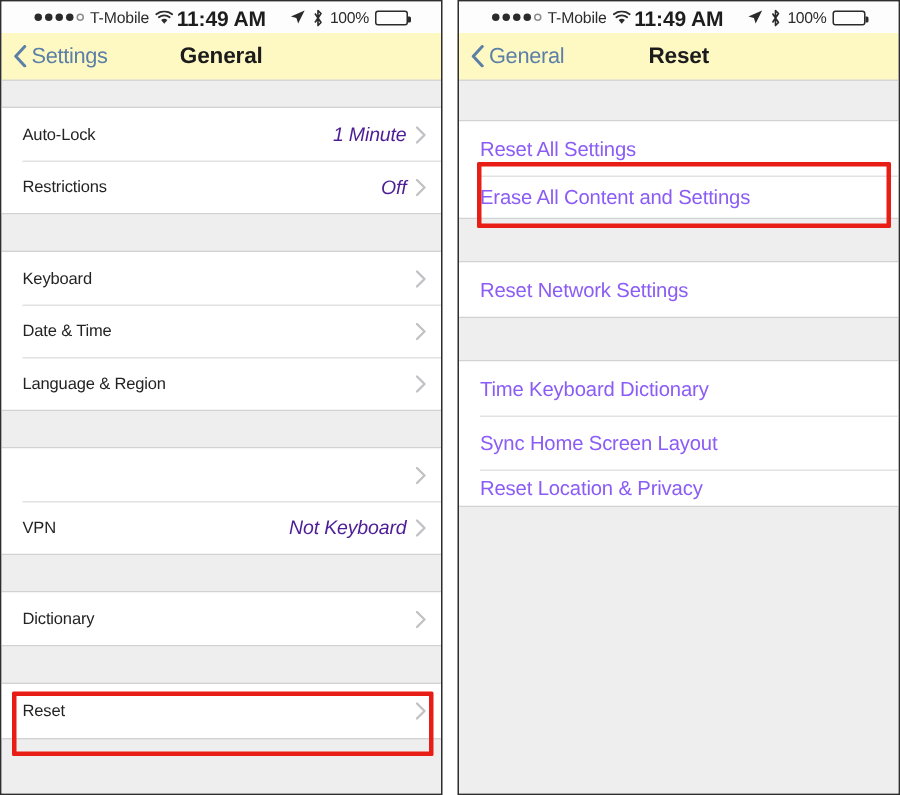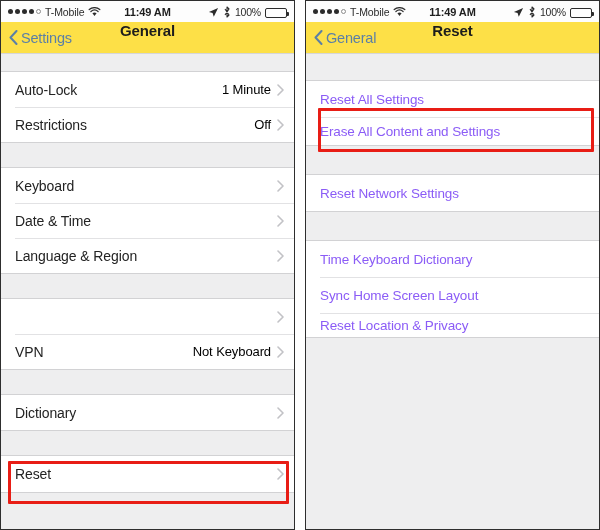--- a/index.html
+++ b/index.html
@@ -31,21 +31,21 @@
     box-sizing: border-box;
     overflow: hidden;
   }
 
   
   .statusbar {
     height: 21px;
     background: #fdfdfd;
     display: flex;
     align-items: center;
-    padding: 0 7px;
+    padding: 0 22px;
     box-sizing: border-box;
     font-size: 10.5px;
     color: #2b2b2b;
     position: relative;
   }
   .sb-left {
     display: flex;
     align-items: center;
     gap: 4px;
   }
@@ -70,29 +70,29 @@
     font-size: 10.5px;
     letter-spacing: -0.1px;
     color: #2b2b2b;
   }
   .wifi { display: block; }
 
   .sb-center {
     position: absolute;
     left: 0; right: 0;
     text-align: center;
-    font-size: 11px;
+    font-size: 14px;
     font-weight: bold;
     color: #1d1d1d;
     letter-spacing: -0.1px;
   }
   .sb-right {
     margin-left: auto;
     display: flex;
-    align-items: flex-end;
+    align-items: center;
     gap: 4px;
     position: relative;
     z-index: 2;
   }
   .batt-pct {
     font-size: 10.5px;
     color: #2b2b2b;
     letter-spacing: -0.2px;
   }
   .battery {
@@ -116,22 +116,23 @@
   }
   .battery .fill {
     background: #1d1d1d;
     height: 100%;
     width: 100%;
   }
 
   
   .navbar {
     height: 32px;
-    background: #fde047;
-    display: flex;
+    background: #fef9c3;
+    display: flex;
+    align-items: center;
     padding: 0 8px;
     box-sizing: border-box;
     position: relative;
     border-bottom: 1px solid #d6d6d8;
   }
   .back {
     display: flex;
     align-items: center;
     gap: 3px;
     color: #5b7fa6;
@@ -176,30 +177,31 @@
   .row + .row::before {
     content: "";
     position: absolute;
     left: 14px;
     right: 0;
     top: 0;
     height: 1px;
     background: #e2e2e4;
   }
   .row-label {
-    font-size: 14px;
+    font-size: 11px;
     color: #232323;
     letter-spacing: -0.1px;
   }
   .row-value {
     margin-left: auto;
     font-size: 13px;
-    color: #000000;
+    color: #4c1d95;
     letter-spacing: -0.1px;
     padding-right: 6px;
+    font-style: italic;
   }
   .chev {
     margin-left: auto;
     display: block;
     flex: 0 0 auto;
   }
   .row-value + .chev { margin-left: 0; }
 
   
   .row.action .row-label {

